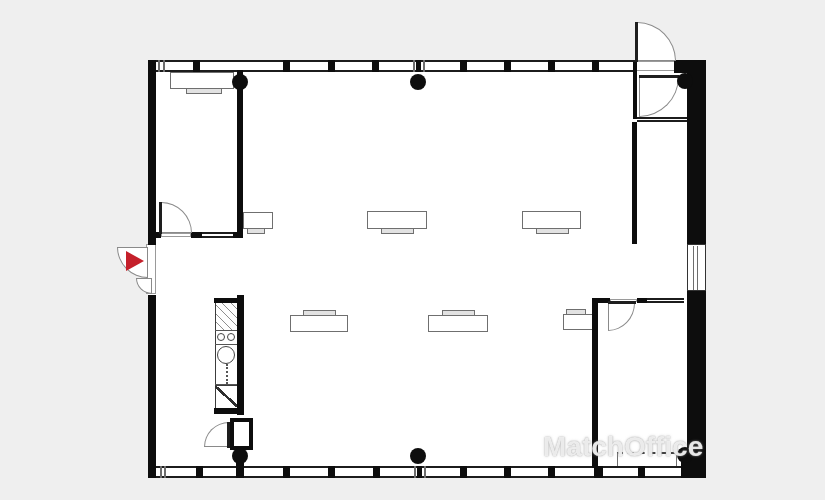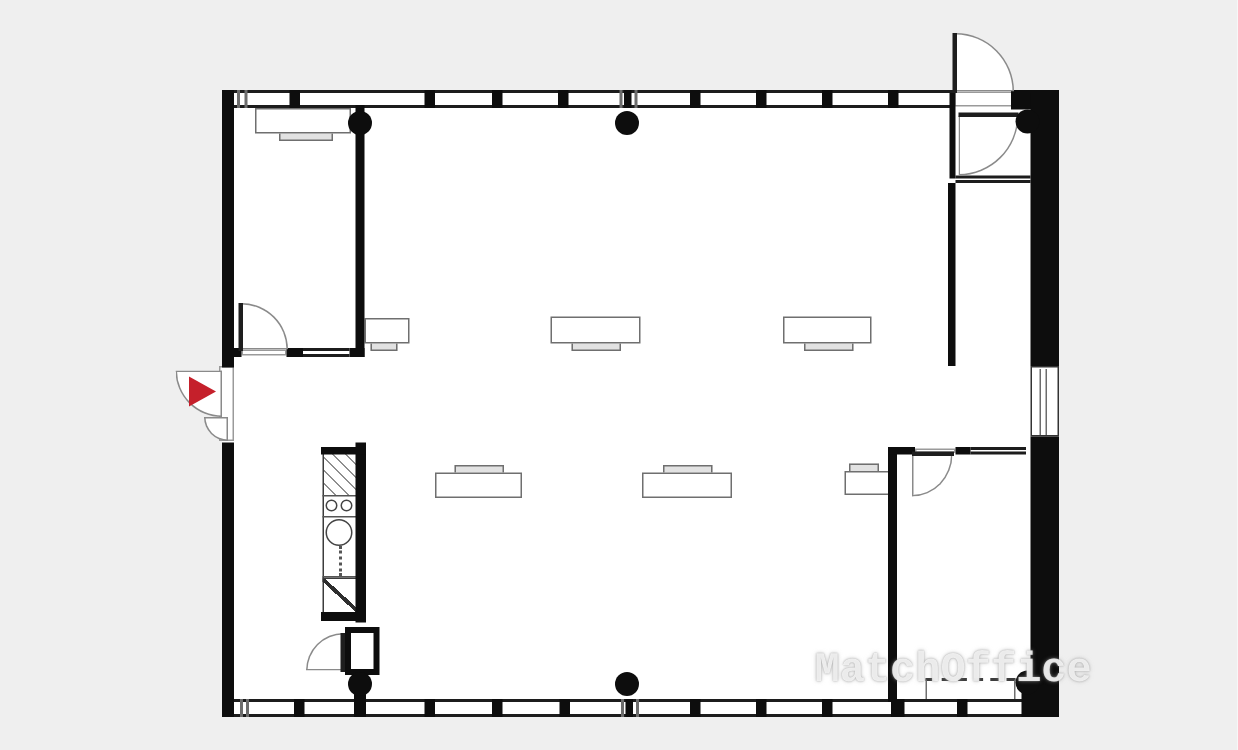--- a/index.html
+++ b/index.html
@@ -25,21 +25,21 @@
   .kcirc{border:1px solid #444;border-radius:50%;background:#fff;}
   .kdots{width:0;border-left:2px dotted #555;}
   .kzig{background:
       linear-gradient(to top right,rgba(0,0,0,0) 46%,#2e2e2e 46% 54%,rgba(0,0,0,0) 54%);
       border-top:1px solid #3c3c3c;}
   .wcbox{background:#ffffff;border:4px solid #0d0d0d;z-index:4;}
   .tri{width:0;height:0;border-top:10px solid rgba(0,0,0,0);border-bottom:10px solid rgba(0,0,0,0);z-index:6;}
   .watermark{display:flex;align-items:center;gap:7px;z-index:9;}
   .wm-text{font-size:28px;font-weight:bold;letter-spacing:0px;
       color:rgba(255,255,255,0.80);
-      text-shadow:0 0 1px rgba(150,150,150,0.9),0 0 3px rgba(160,160,160,0.55);font-family:Liberation Mono, monospace;}
+      text-shadow:0 0 1px rgba(150,150,150,0.9),0 0 3px rgba(160,160,160,0.55);}
 </style>
 </head>
 <body>
 
 <div id="stage" style="--bg: #efefef; --wall: #0d0d0d;">
   <div class="floor" style="left: 148px; top: 60px; width: 558px; height: 418px;"></div>
     <div class="notch" style="left: 186px; top: 87px; width: 36px; height: 7px;"></div>
     <div class="desk" style="left: 170px; top: 72px; width: 64px; height: 17px;"></div>
     <div class="notch" style="left: 247px; top: 227px; width: 18px; height: 7px;"></div>
     <div class="desk" style="left: 243px; top: 212px; width: 30px; height: 17px;"></div>

